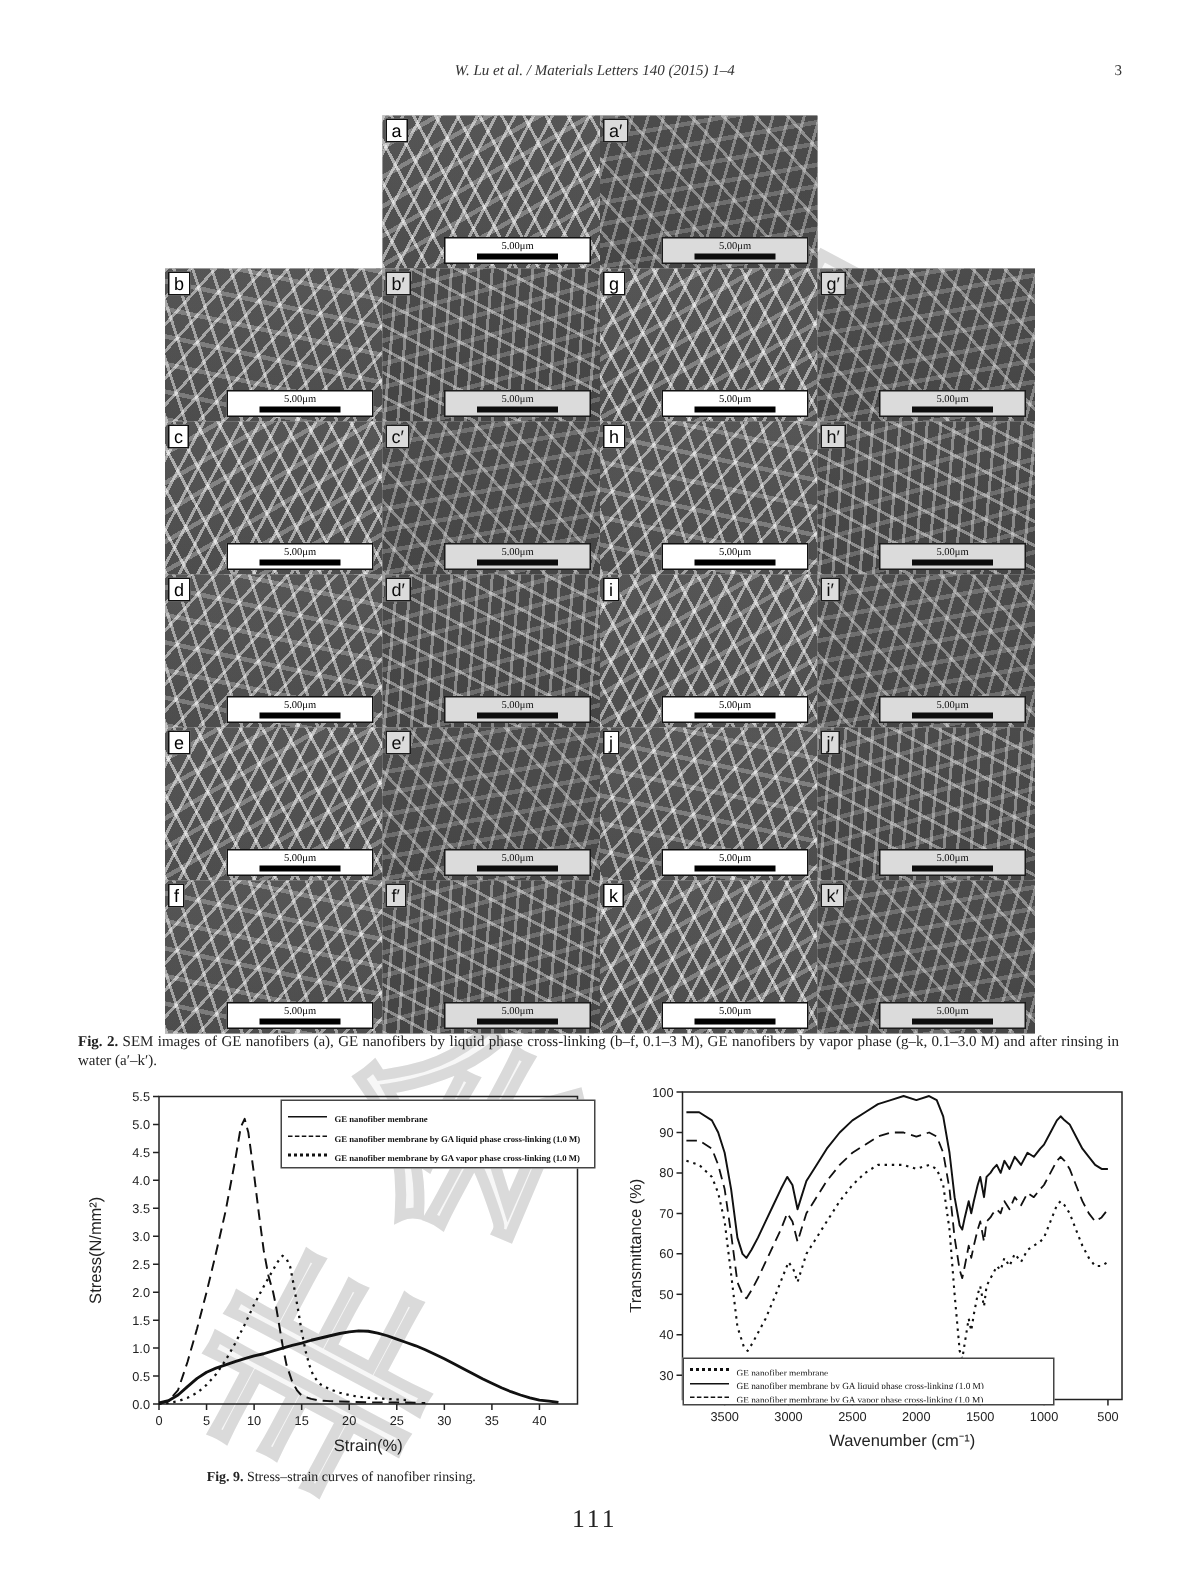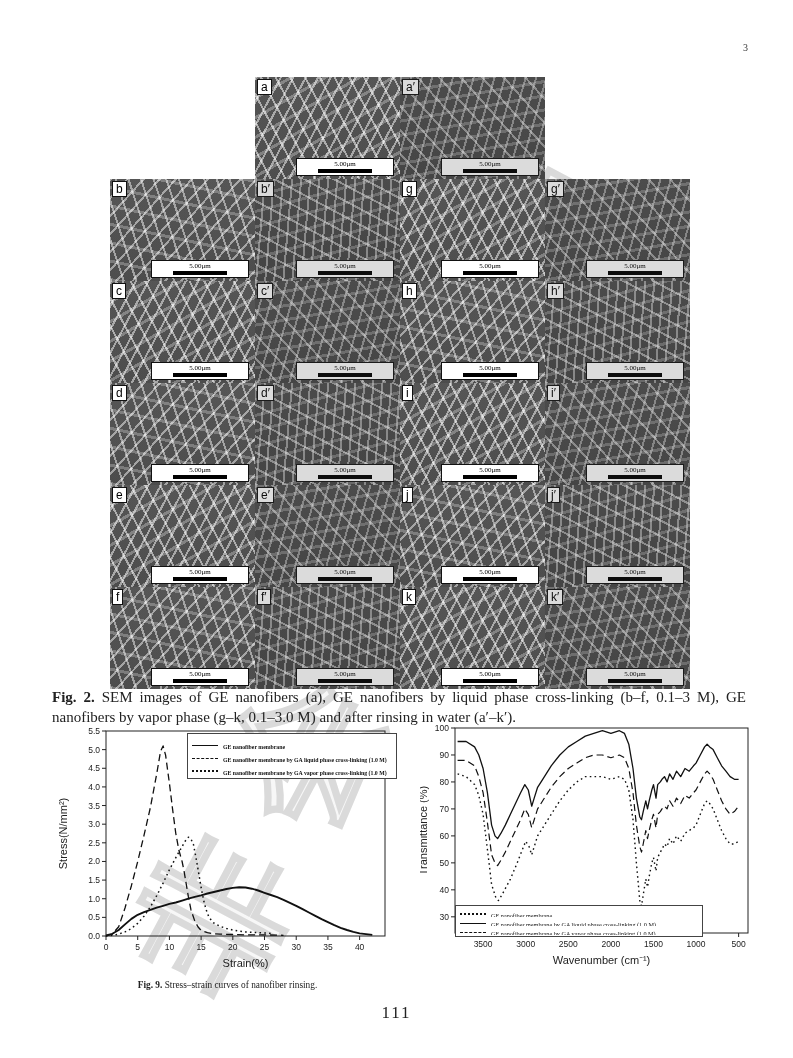--- a/index.html
+++ b/index.html
@@ -42,21 +42,21 @@
       linear-gradient(#747474,#666666);}
   .prime{filter:brightness(0.9) contrast(0.9);}
   .sem-label{position:absolute;top:2px;left:2px;background:#fff;border:1px solid #111;
       font-family:"Liberation Sans",sans-serif;font-size:12px;line-height:14px;padding:0 3px;color:#000;}
   .scalebar{position:absolute;right:6px;bottom:3px;width:64px;background:#fff;border:1px solid #111;
       text-align:center;padding:1px 16px 2px;}
   .scaletext{display:block;font-family:"Liberation Serif",serif;font-size:7px;line-height:8px;color:#000;}
   .bar{display:block;height:4px;background:#000;margin:1px 5px 0;}
   
   .fig2-caption{position:absolute;left:52px;top:688px;width:694px;margin:0;z-index:2;
-      font-size:15px;line-height:1.3;text-align:justify;color:#222;}
+      font-size:10px;line-height:1.3;text-align:justify;color:#222;}
   .figcap{position:absolute;margin:0;width:100%;text-align:center;font-size:9.3px;color:#222;z-index:2;}
   b{font-weight:bold;}
   
   .fig-box{position:absolute;z-index:2;}
   .fig3-box{left:55px;top:723px;width:345px;height:280px;}
   .fig4-box{left:420px;top:723px;width:350px;height:280px;}
   svg .tick{font-family:"Liberation Sans",sans-serif;font-size:8.5px;fill:#222;}
   svg .axis-label{font-family:"Liberation Sans",sans-serif;font-size:11px;fill:#222;}
   .legend{position:absolute;background:#fff;border:1px solid #444;z-index:3;}
   .legend3{left:132px;top:10px;width:200px;padding:3px 4px 2px;}
@@ -74,20 +74,21 @@
       font-size:17px;letter-spacing:2px;color:#222;z-index:2;}
 </style>
 </head>
 <body>
 
 <div class="page">
 
   <div class="watermark">非会员水印</div>
 
   <div class="header">
+    <span class="citation">W. Lu et al. / Materials Letters 140 (2015) 1–4</span>
     <span class="pagenum-top">3</span>
   </div>
 
   <div id="sem-grid" class="sem-grid">
       <div class="sem-row short">
         <div class="sem-panel v0">
           <span class="sem-label">a</span>
           <span class="scalebar">
             <span class="scaletext">5.00μm</span>
             <span class="bar"></span>

